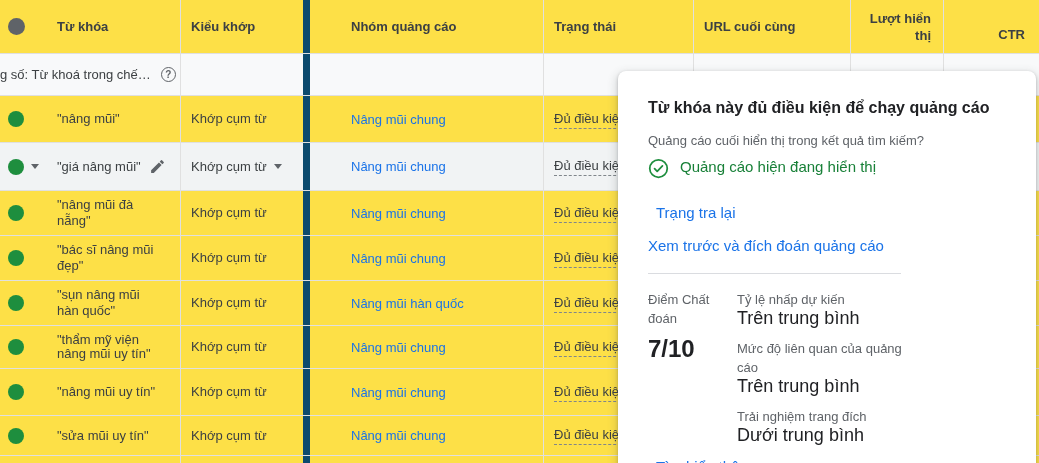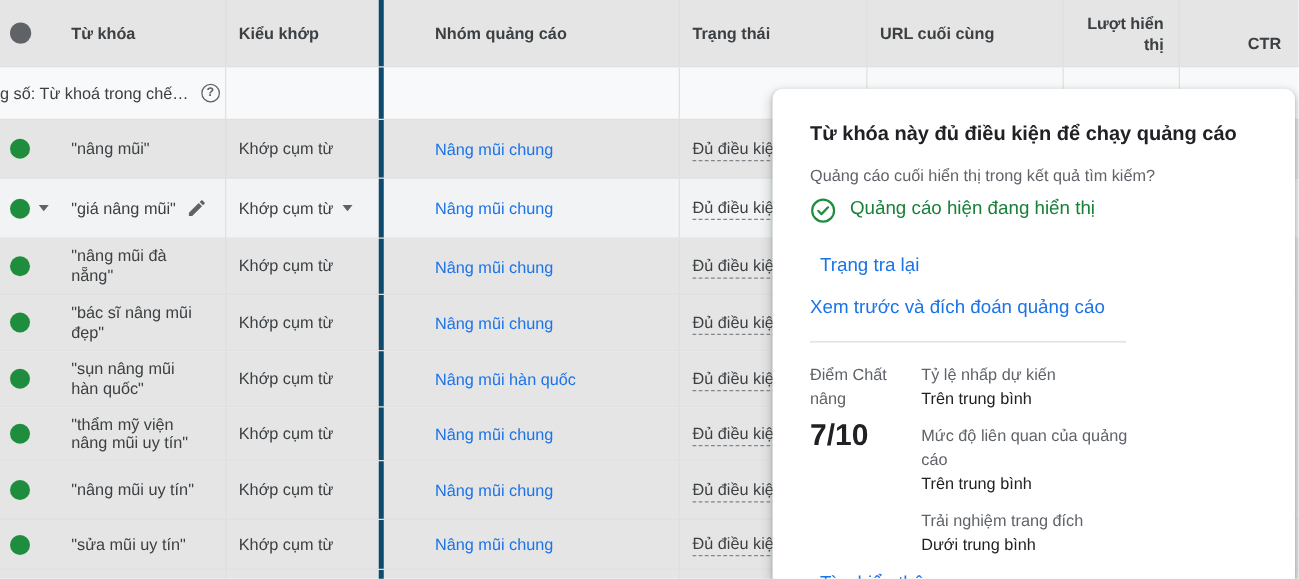--- a/index.html
+++ b/index.html
@@ -2,30 +2,30 @@
 <html><head>
 <meta charset="utf-8">
 <style>
   * { margin:0; padding:0; box-sizing:border-box; }
   html,body { width:1039px; height:463px; overflow:hidden; background:#fff;
     font-family:"Liberation Sans","DejaVu Sans",sans-serif; }
   .stage { position:relative; width:1039px; height:463px; background:#fff; }
 
   
   .tbl { position:absolute; inset:0; }
-  .trow { display:flex; width:1039px; border-bottom:1px solid #e0e0e0; background:#e5e5e5; }
+  .trow { display:flex; width:1039px; border-bottom:1px solid #e0e0e0; background:#fde047; }
   .trow.head { height:54px; }
   .trow.summary { height:42px; background:#f8f9fa; }
   .trow.selected { background:#f1f3f4; }
   .c { display:flex; align-items:center; padding-left:10px; font-size:13px; color:#3c4043;
        overflow:hidden; }
   .c-dot    { width:47px;  padding-left:8px; }
   .c-kw     { width:133px; }
   .c-match  { width:123px; border-left:1px solid #e0e0e0; }
-  .c-group  { width:240px; border-left:4px solid #0c4a6e;padding-left:41px; }
+  .c-group  { width:240px; border-left:7px solid #0c4a6e;padding-left:41px; }
   .c-status { width:150px; border-left:1px solid #e0e0e0; }
   .c-url    { width:157px; border-left:1px solid #e0e0e0; }
   .c-imp    { width:93px;  border-left:1px solid #e0e0e0; justify-content:center; padding:0 12px 0 8px; text-align:right; }
   .c-ctr    { width:96px;  border-left:1px solid #e0e0e0; justify-content:flex-end; padding:15px 14px 0 8px; text-align:right; }
   .head .c { font-weight:700; color:#3c4043; }
   .kw-text { line-height:16px; max-width:105px; }
   .match-text { line-height:16px; }
   .link { color:#1a73e8; text-decoration:none; cursor:pointer; }
   .dashed-tip { border-bottom:1px dashed #80868b; padding-bottom:1px; line-height:17px; cursor:help; }
   .dot { width:16px; height:16px; border-radius:50%; background:#1e8e3e; flex:none; }
@@ -48,21 +48,21 @@
                font-size:15px; font-weight:500; }
   .pop-recheck { display:inline-block; margin-top:25px; margin-left:8px; font-size:15px; font-weight:500; }
   .pop-preview { display:block; margin-top:15px; font-size:15px; font-weight:500; }
   .pop-divider { margin-top:19px; width:253px; height:1px; background:#dadce0; }
   .pop-quality { margin-top:16px; display:flex; }
   .q-left { width:89px; flex:none; }
   .q-label { font-size:13px; color:#5f6368; line-height:19px; max-width:72px; }
   .q-score { margin-top:7px; font-size:24px; font-weight:700; color:#202124; }
   .q-item { margin-bottom:11px; max-width:180px; }
   .q-item-label { font-size:13px; color:#5f6368; line-height:19px; }
-  .q-item-value { font-size:13px; color:#202124; line-height:19px; }
+  .q-item-value { font-size:18px; color:#202124; line-height:19px; }
   .pop-learn { display:inline-block; margin-top:2px; margin-left:8px; font-size:15px; font-weight:500; }
 </style>
 </head>
 <body>
 
 <div class="stage">
 
   <div class="tbl">
 
     <div class="trow head">
@@ -301,21 +301,21 @@
           <path d="M7.5 12.2l3 3 6-6.2" stroke-linecap="round" stroke-linejoin="round"></path>
         </svg>
       </span>
       <span>Quảng cáo hiện đang hiển thị</span>
     </div>
     <a class="link pop-recheck">Trạng tra lại</a>
     <a class="link pop-preview">Xem trước và đích đoán quảng cáo</a>
     <div class="pop-divider"></div>
     <div class="pop-quality">
       <div class="q-left">
-        <div class="q-label">Điểm Chất nâng</div>
+        <div class="q-label">Điểm Chất đoán</div>
         <div class="q-score">7/10</div>
       </div>
       <div class="q-right">
         <div class="q-item">
           <div class="q-item-label">Tỷ lệ nhấp dự kiến</div>
           <div class="q-item-value">Trên trung bình</div>
         </div>
         <div class="q-item">
           <div class="q-item-label" style="max-width:165px;">Mức độ liên quan của quảng cáo</div>
           <div class="q-item-value">Trên trung bình</div>

